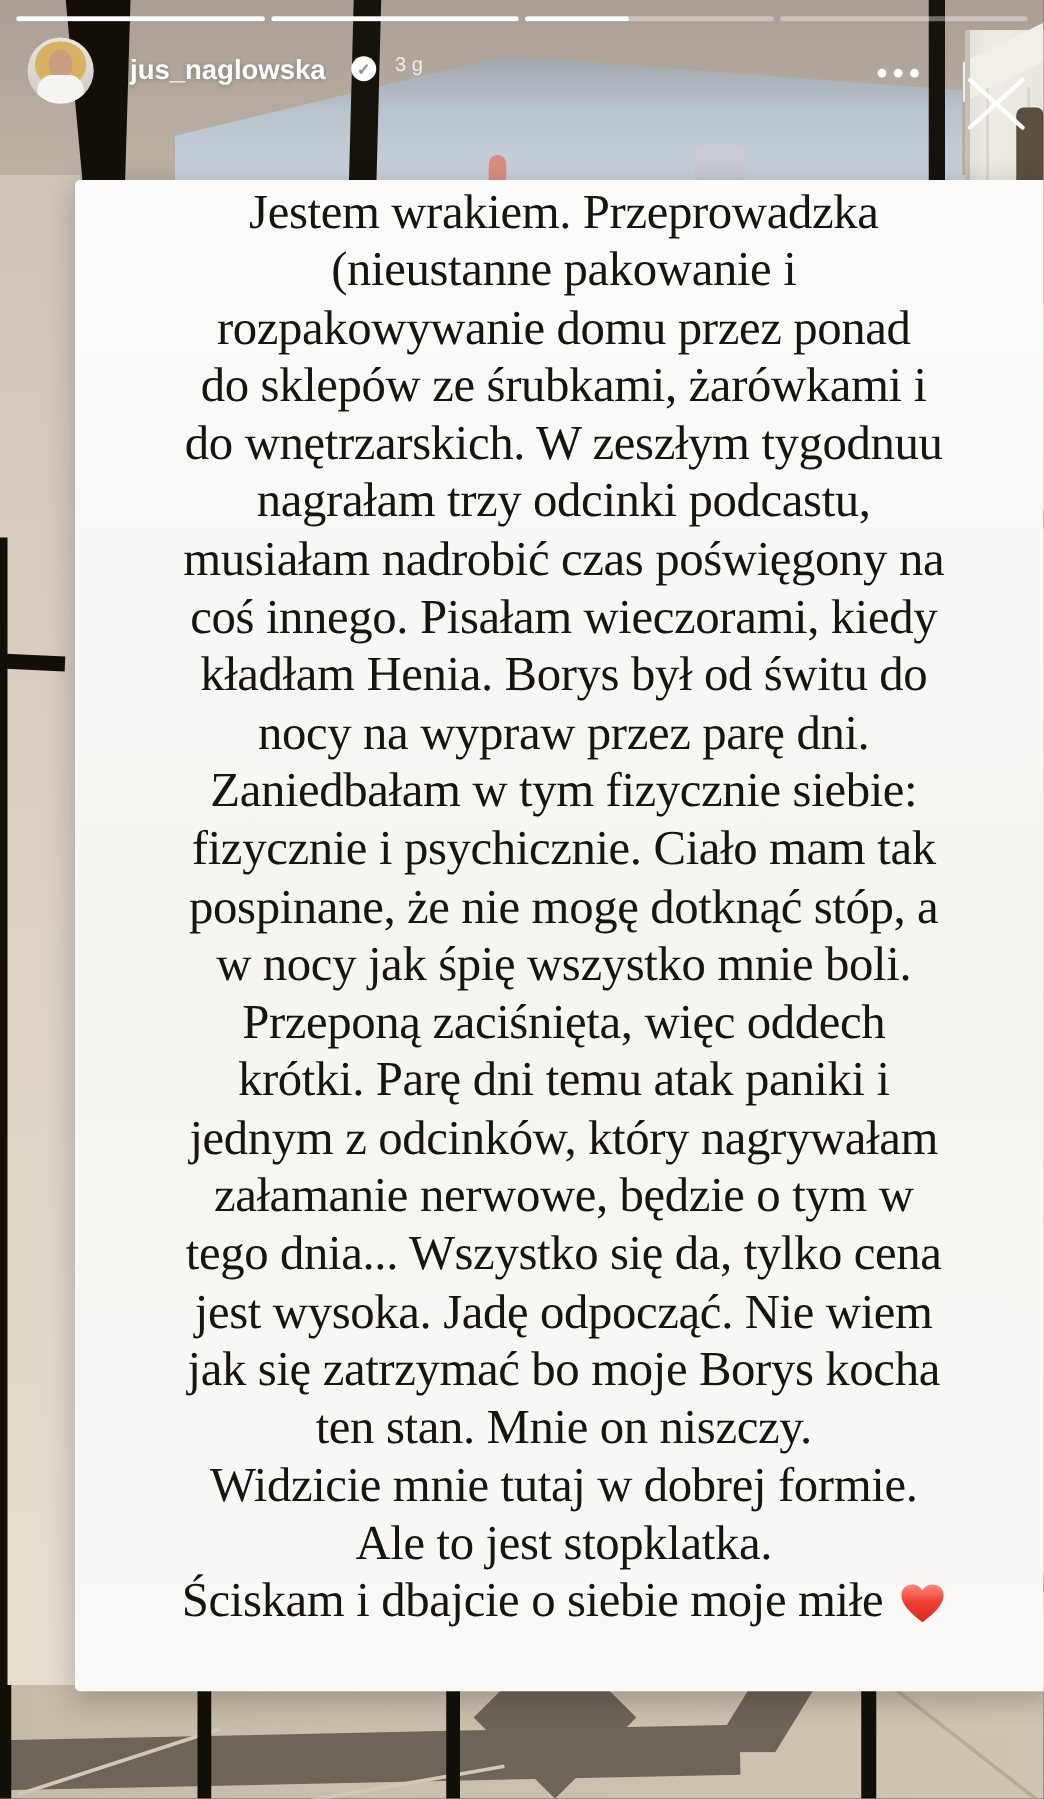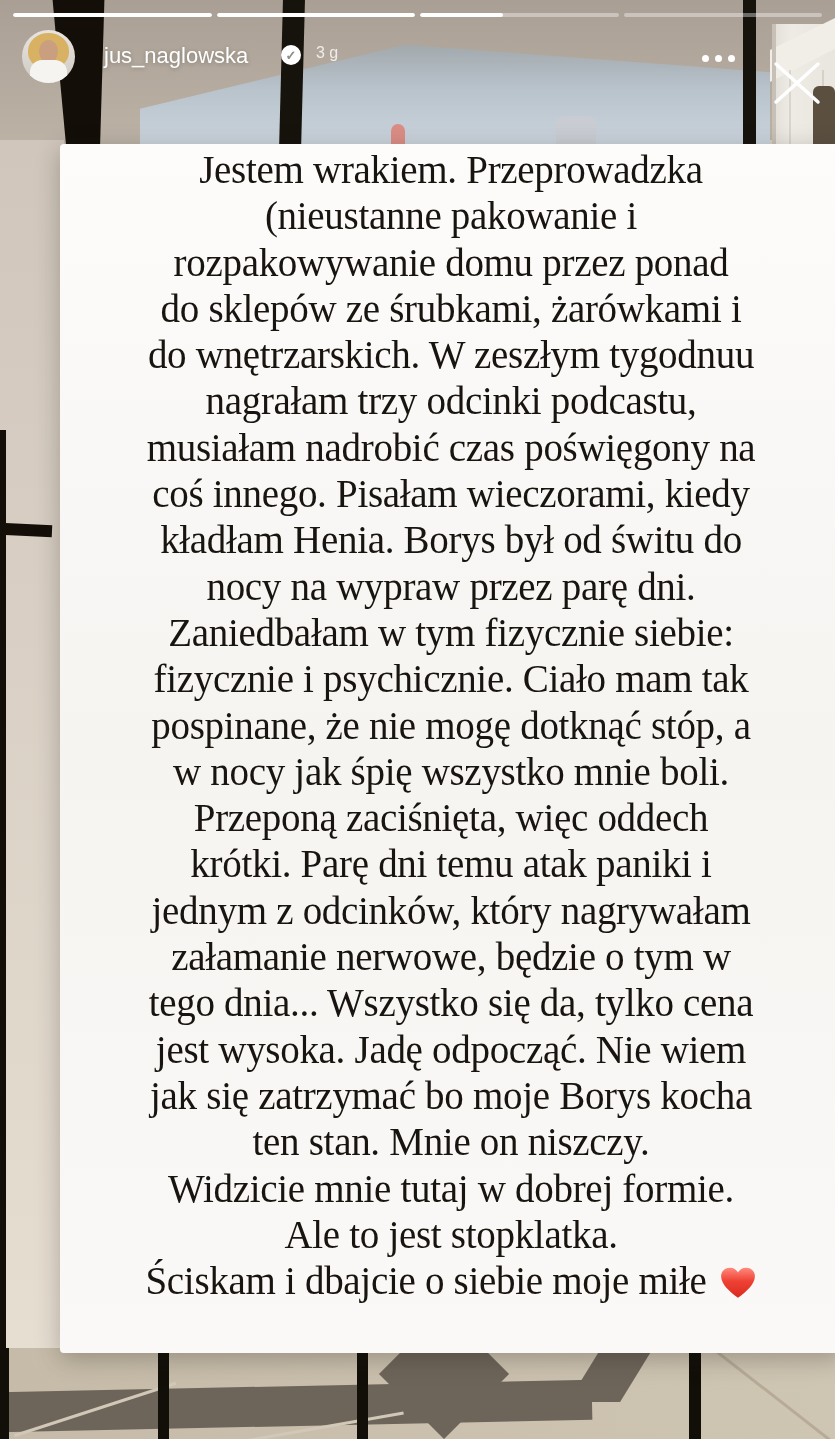--- a/index.html
+++ b/index.html
@@ -70,21 +70,21 @@
   .seg-fill{height:100%;background:#fff;border-radius:2px;}
 
   .header{position:absolute;top:28px;left:0;right:0;height:60px;}
   .avatar{position:absolute;left:22px;top:2px;width:53px;height:53px;border-radius:50%;
           overflow:hidden;background:linear-gradient(180deg,#e8e4df,#cfc9c2);cursor:pointer;}
   .av-hair{position:absolute;left:6px;top:3px;width:41px;height:36px;
            border-radius:50% 50% 46% 46%;background:#d8b262;}
   .av-face{position:absolute;left:17px;top:10px;width:19px;height:23px;border-radius:50%;background:#c99f7f;}
   .av-body{position:absolute;left:8px;top:30px;width:37px;height:23px;
            border-radius:12px 12px 0 0;background:#f6f4f1;}
-  .username{position:absolute;left:104px;top:15px;font-weight:400;font-size:22px;color:#fff;
+  .username{position:absolute;left:104px;top:15px;font-weight:700;font-size:22px;color:#fff;
             text-shadow:0 1px 4px rgba(0,0,0,.25);cursor:pointer;}
   .badge{position:absolute;left:281px;top:17px;width:20px;height:20px;border-radius:50%;
          background:#fff;display:flex;align-items:center;justify-content:center;
          font-weight:700;font-size:13px;color:#8e8e86;}
   .timestamp{position:absolute;left:316px;top:16px;font-size:16px;color:rgba(255,255,255,.8);}
   .menu-btn{position:absolute;left:696px;top:16px;width:44px;height:28px;display:flex;
             gap:6px;align-items:center;justify-content:center;background:none;border:none;cursor:pointer;padding:0;}
   .dot{width:7px;height:7px;border-radius:50%;background:#fff;}
   .close-btn{position:absolute;left:769px;top:31px;width:56px;height:48px;background:none;
              border:none;cursor:pointer;padding:0;display:flex;align-items:center;justify-content:center;}

